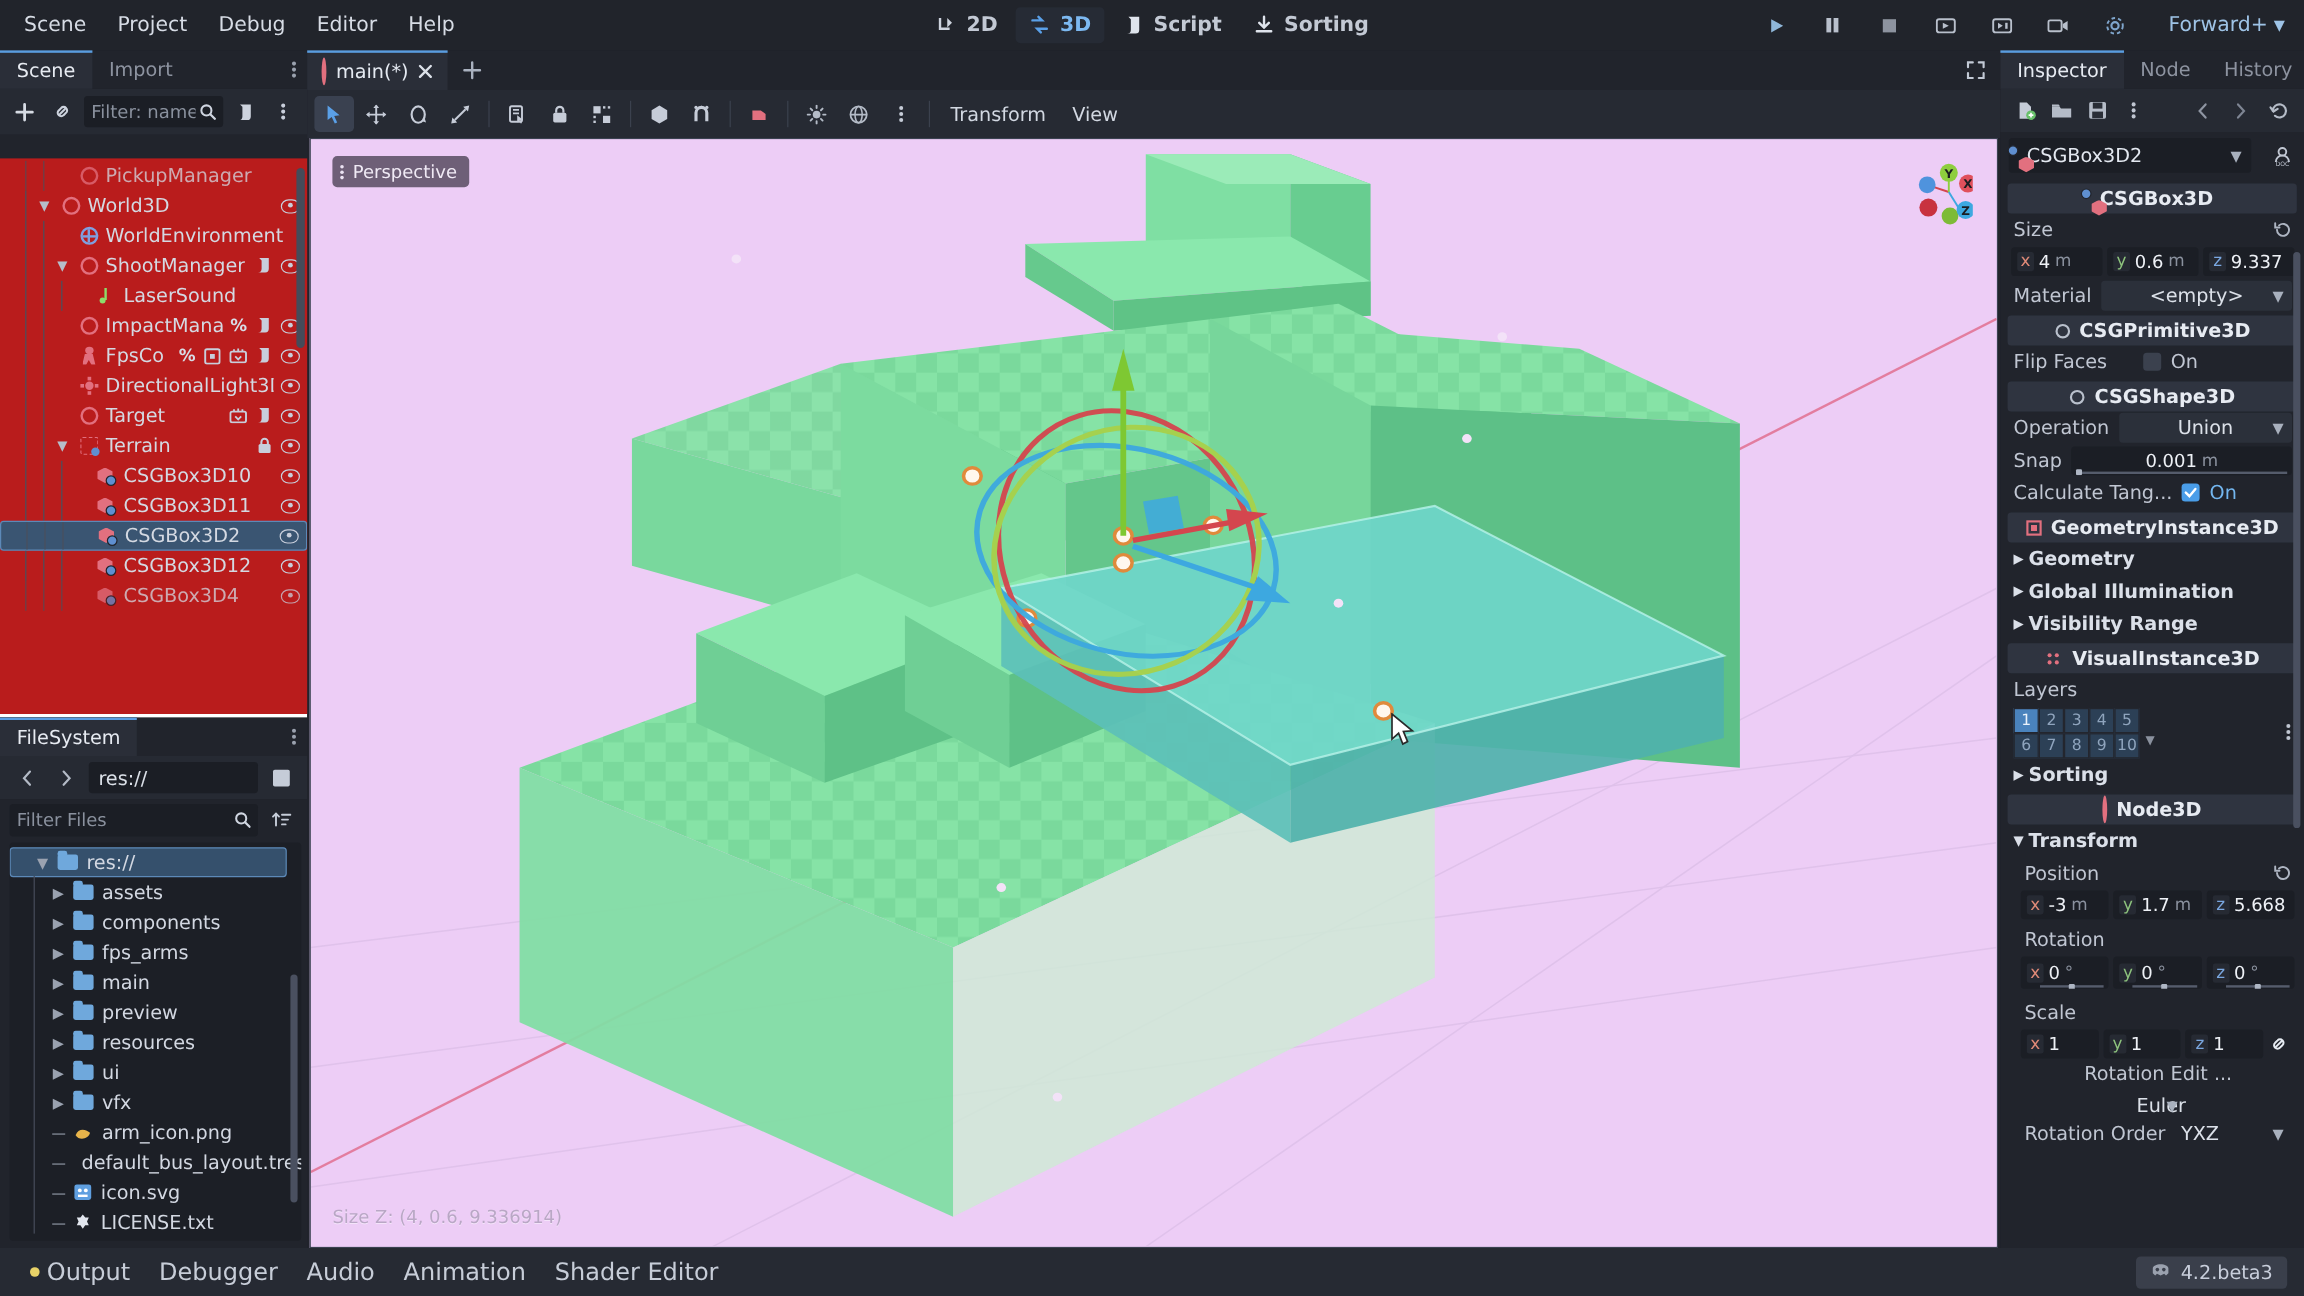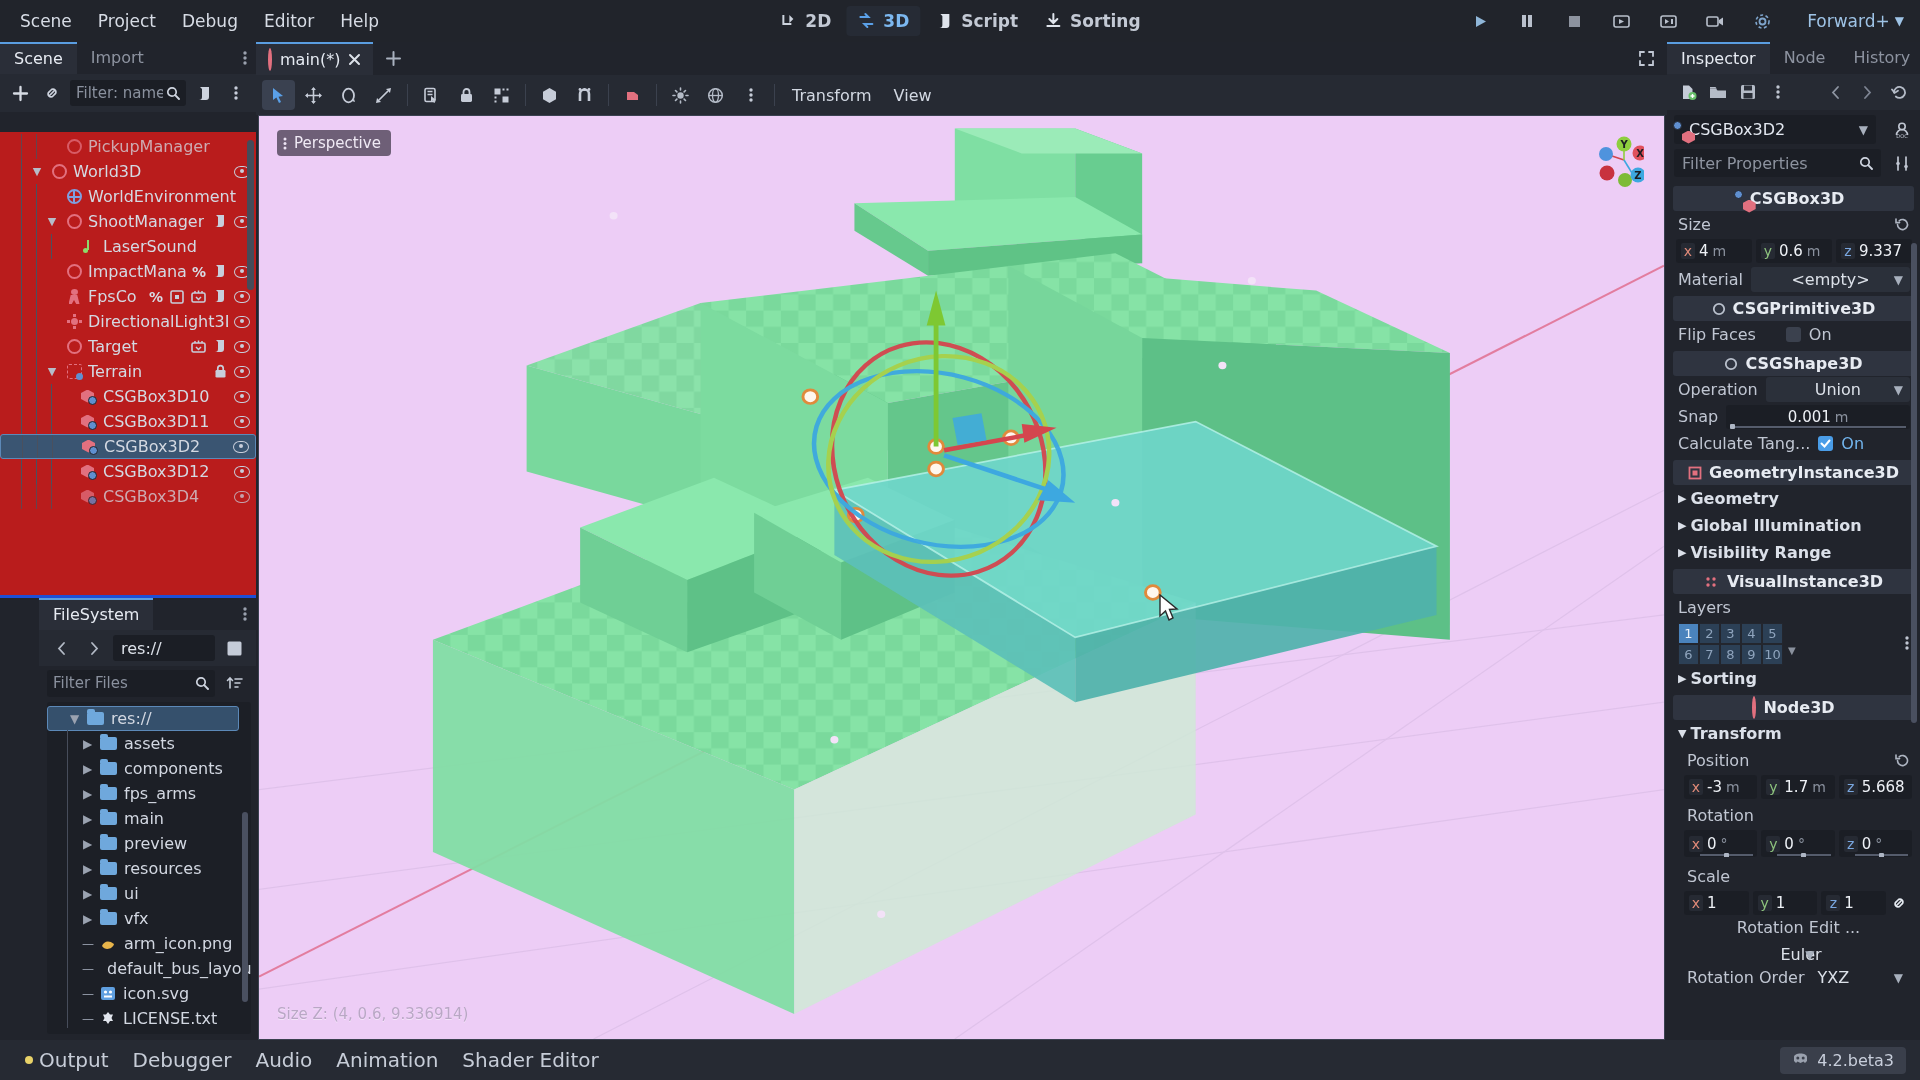--- a/index.html
+++ b/index.html
@@ -125,21 +125,21 @@
   .ico-csg { width:16px;height:16px; position:relative; }
   .ico-csg:before{content:"";position:absolute;left:0;top:1px;width:13px;height:13px;background:#e2707f;
      clip-path:polygon(50% 0,100% 27%,100% 73%,50% 100%,0 73%,0 27%); }
   .ico-csg:after{content:"";position:absolute;right:0px;bottom:0px;width:7px;height:7px;background:#5f8fd0;border-radius:50%;border:1.5px solid #21242c;}
   .ico-eye { width:16px;height:12px; position:relative; }
   .ico-eye:before{content:"";position:absolute;inset:0;border:1.6px solid #c8cedb;border-radius:50% / 60%;}
   .ico-eye:after{content:"";position:absolute;left:6px;top:3.5px;width:4px;height:4px;border-radius:50%;background:#c8cedb;}
 
   
   .fs-dock { height: 445px; flex:none; display:flex; flex-direction:column; background:#21242c;
-    border-top: 3px solid #1d4ed8; padding-left: 39px; }
+    border-top: 3px solid #ffffff; }
   .fs-path {
     height: 36px; display:flex; align-items:center; gap:5px; padding: 0 8px; background:#262a33;
   }
   .path-field {
     flex:1; height:26px; background:#1b1e25; border-radius:3px; display:flex; align-items:center;
     padding: 0 8px; font-size:16px; color:#dce1e9;
   }
   .fs-filter { height:34px; display:flex; align-items:center; gap:5px; padding: 0 8px; background:#21242c; }
   .fs-filter .filter-box{ height:27px; }
   .fs-tree { flex:1; overflow:hidden; background:#1c1f26; margin:2px 5px 6px 8px; border-radius:3px;
@@ -1101,38 +1101,20 @@
         </div>
         <div class="icon-btn" style="margin-top:5px;">
           <svg width="18" height="18" viewBox="0 0 18 18">
               <circle cx="9" cy="5.5" r="3.2" stroke="#c0c6d2" stroke-width="1.6" fill="none"></circle>
               <path d="M3.5 14a5.5 5.5 0 0 1 11 0" stroke="#c0c6d2" stroke-width="1.6" fill="none"></path>
               <text x="9" y="17" font-size="5" fill="#c0c6d2" text-anchor="middle" font-family="DejaVu Sans">DOC</text>
             </svg>
         </div>
       </div>
 
-      <div style="display:flex;align-items:center;">
-        <div class="prop-filter" style="flex:1;">
-          <span style="flex:1;">Filter Properties</span>
-          <span>
-            <svg width="14" height="14" viewBox="0 0 14 14">
-                <circle cx="6" cy="6" r="4.2" stroke="#cfd5e0" stroke-width="1.7" fill="none"></circle>
-                <path d="M9.2 9.2L13 13" stroke="#cfd5e0" stroke-width="1.9" stroke-linecap="round"></path>
-              </svg>
-          </span>
-        </div>
-        <div class="icon-btn" style="margin-top:5px;margin-right:4px;">
-          <svg width="17" height="17" viewBox="0 0 17 17">
-              <path d="M4 2v5M4 10v5M12 2v8M12 13v2" stroke="#c0c6d2" stroke-width="1.7" stroke-linecap="round"></path>
-              <circle cx="4" cy="8.5" r="1.8" fill="#c0c6d2"></circle>
-              <circle cx="12" cy="11.5" r="1.8" fill="#c0c6d2"></circle>
-            </svg>
-        </div>
-      </div>
 
       <div class="insp-body">
 
         <div class="cat-header">
           <span><span class="ico-csg"></span></span>
           <span>CSGBox3D</span>
         </div>
         <div class="prop-row">
           <span class="prop-name">Size</span>
           <span class="prop-reset">

